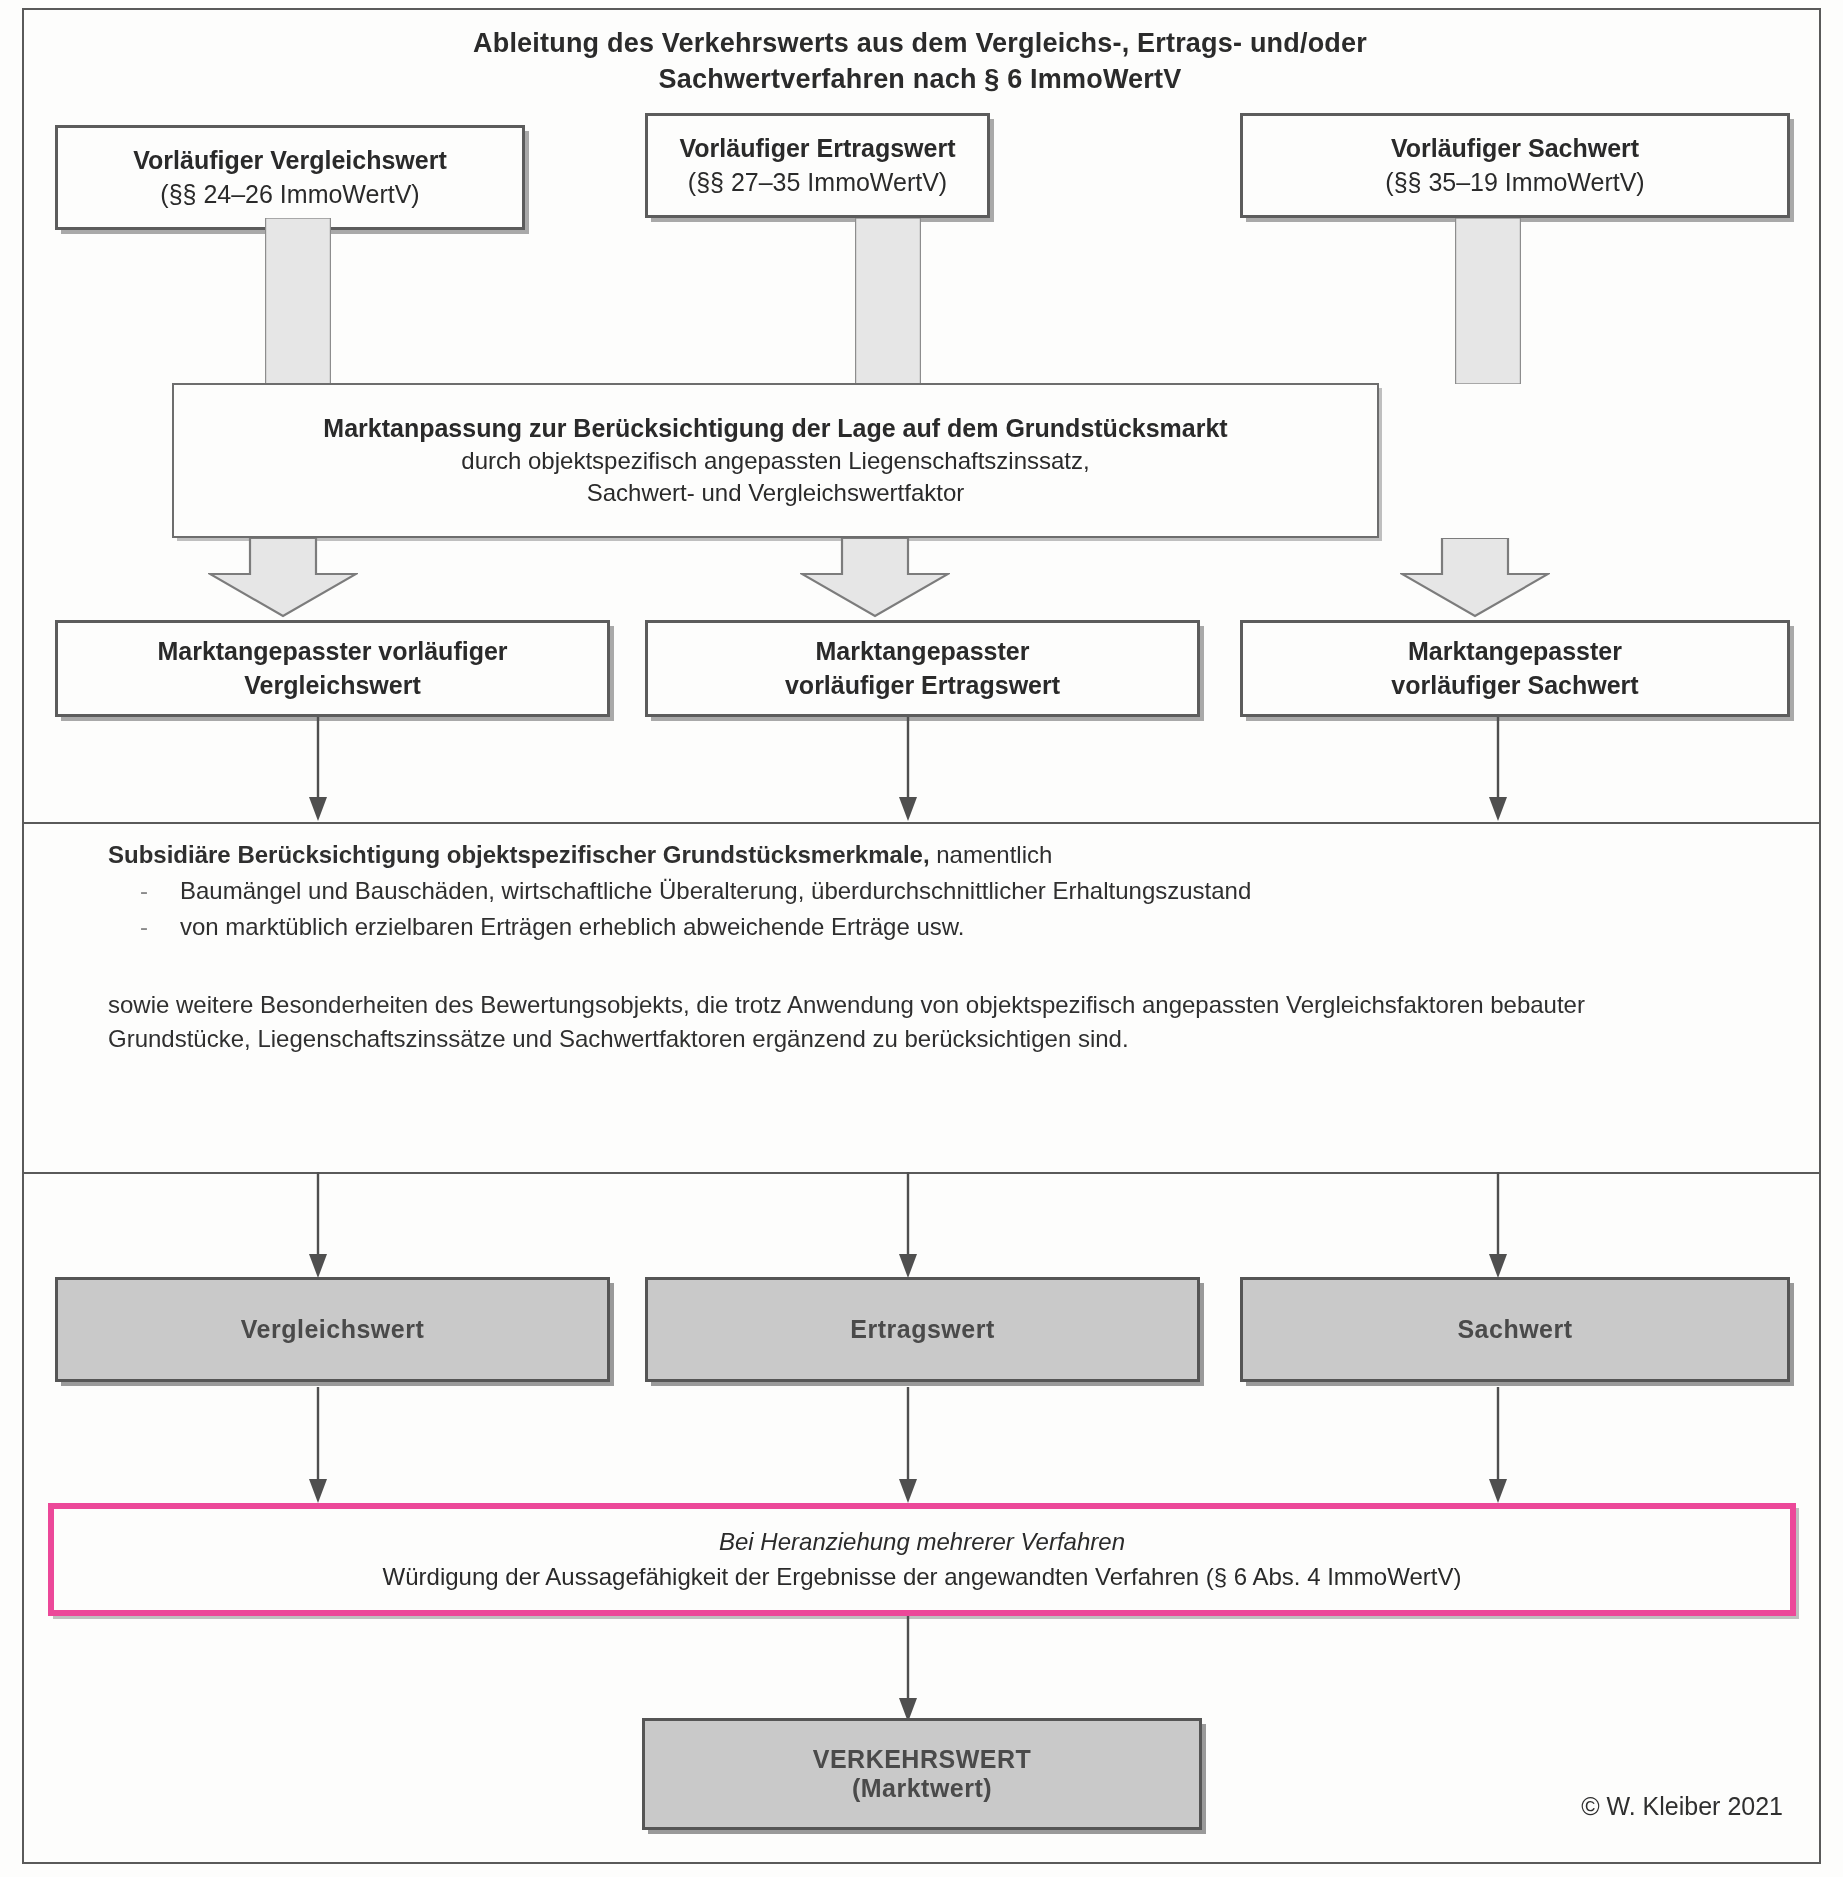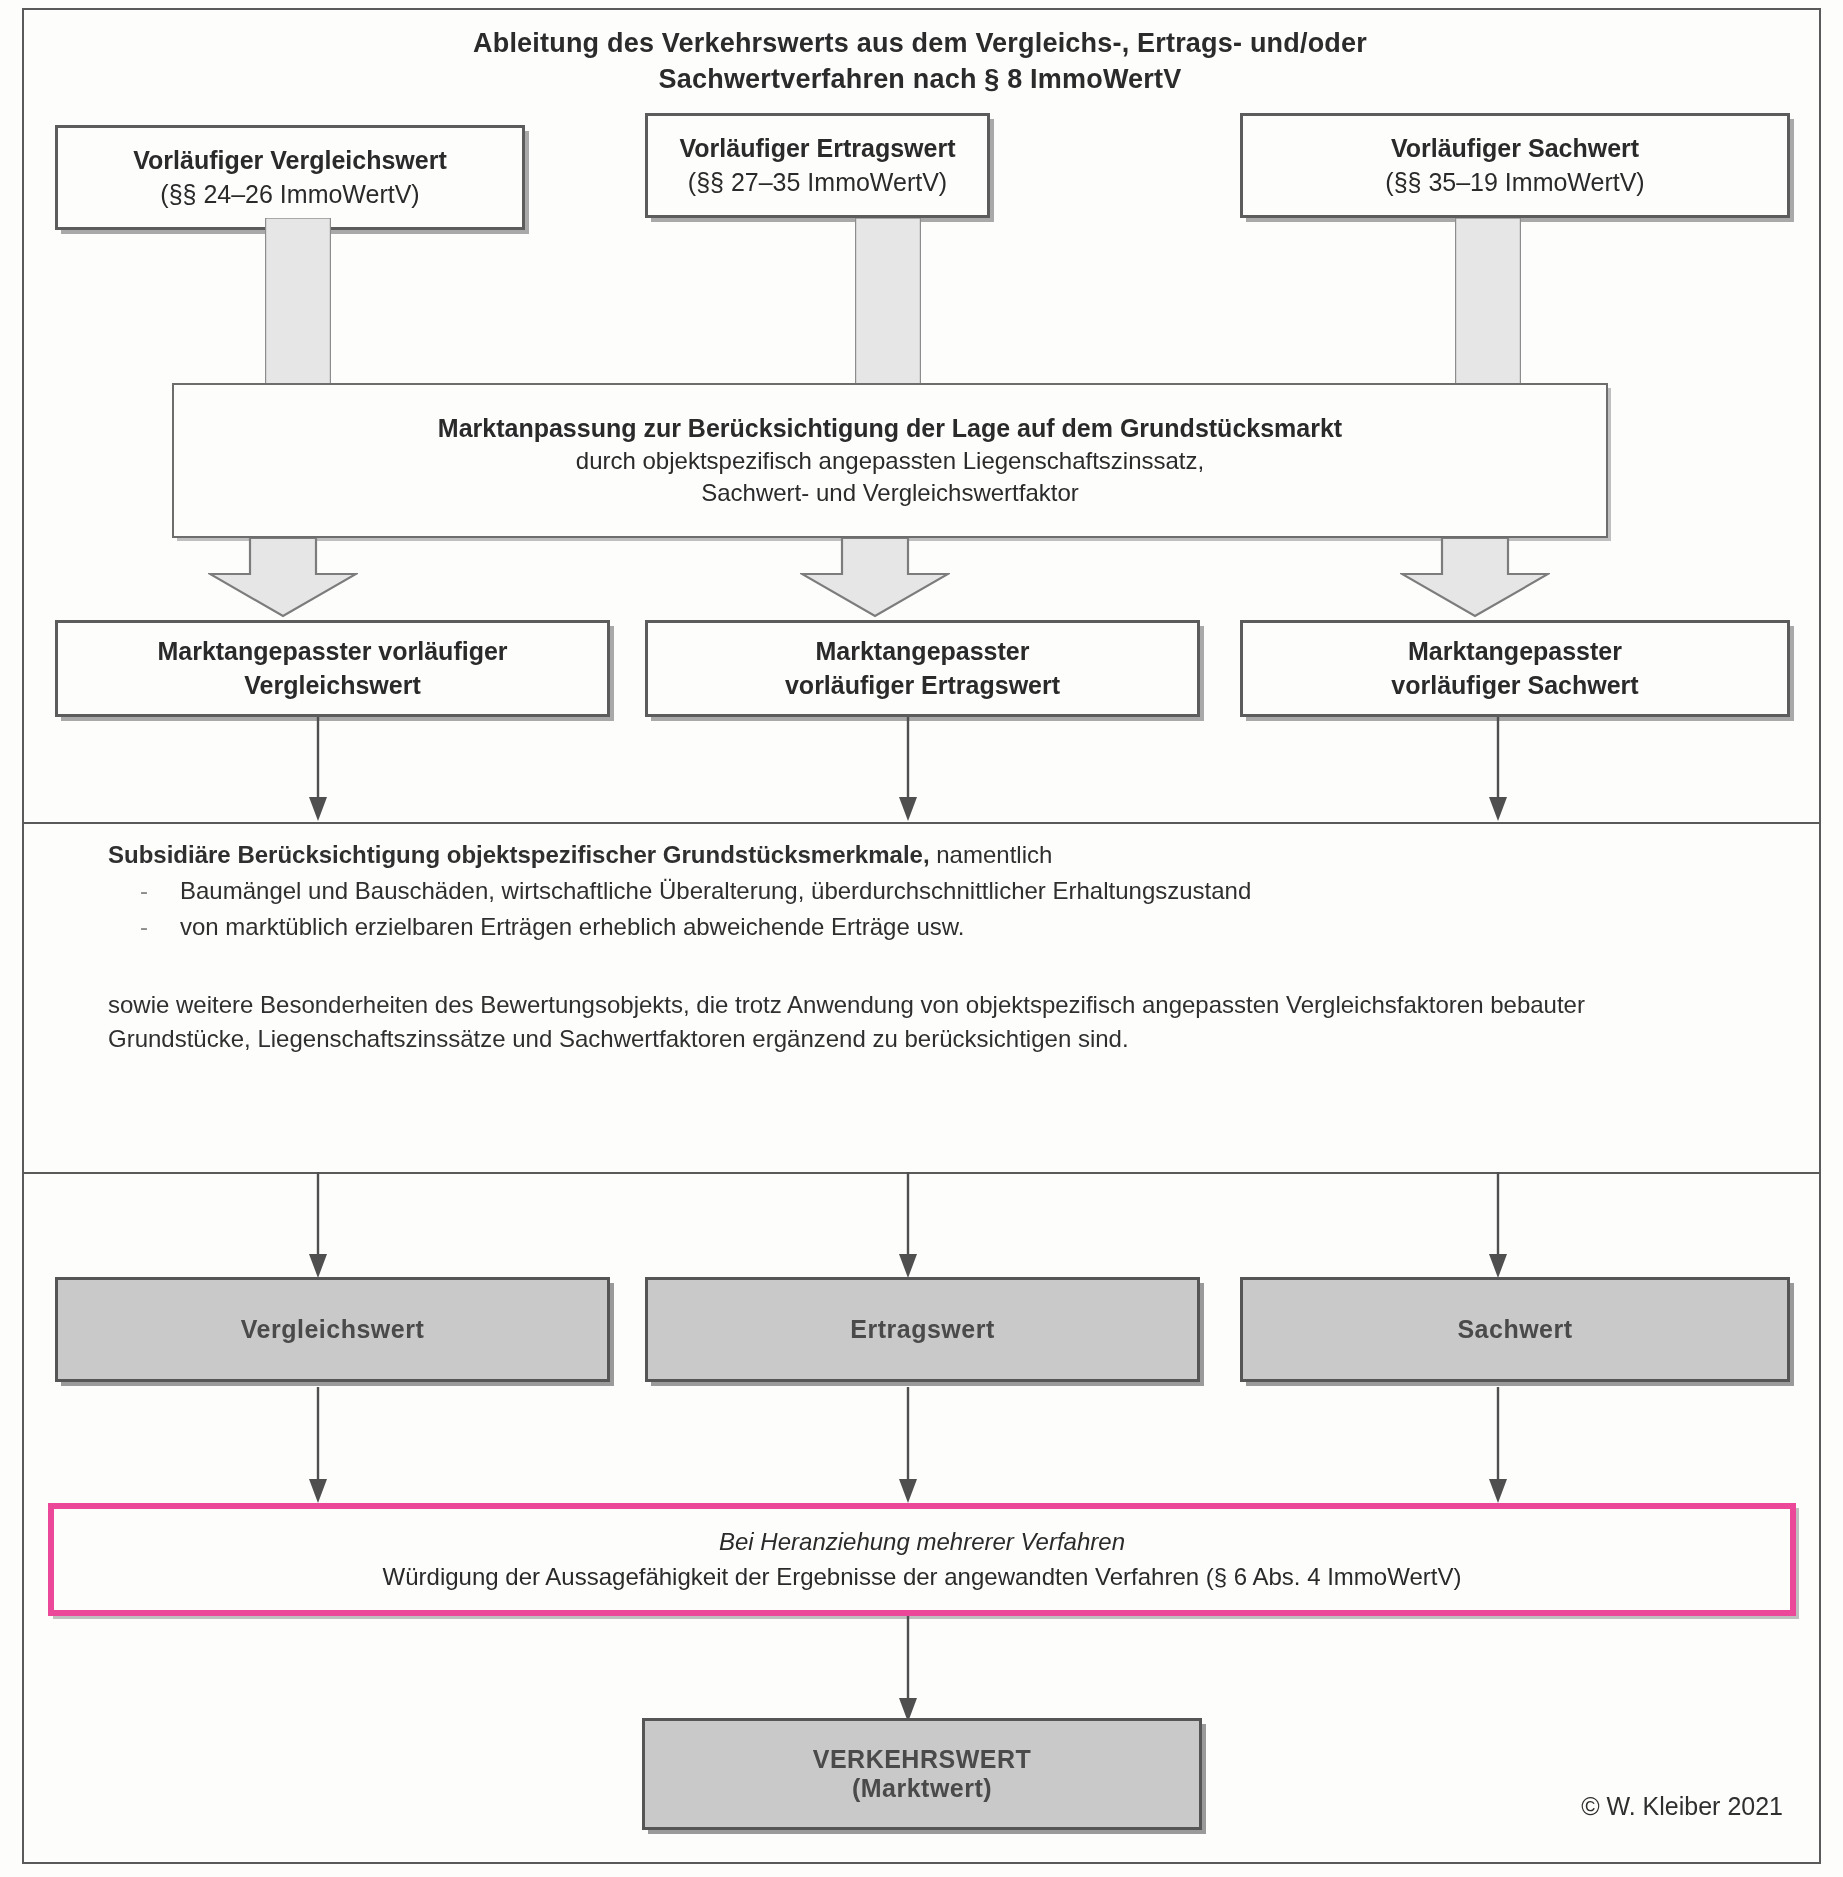--- a/index.html
+++ b/index.html
@@ -127,21 +127,21 @@
 </style>
 </head>
 <body>
 
 <div id="page">
 
   <div class="abs" id="outer-frame"></div>
 
   <div class="abs" id="title">
     <div>Ableitung des Verkehrswerts aus dem Vergleichs-, Ertrags- und/oder</div>
-    <div>Sachwertverfahren nach § 8 ImmoWertV</div>
+    <div>Sachwertverfahren nach § 6 ImmoWertV</div>
   </div>
 
   <div class="abs box shadowed" style="left:55px;top:113px;width:470px;height:105px;flex-direction:column;margin-top:12px;">
     <span class="ln b-bold">Vorläufiger Vergleichswert</span>
     <span class="ln b-reg">(§§ 24–26 ImmoWertV)</span>
   </div>
 
   <div class="abs box shadowed" style="left:645px;top:113px;width:345px;height:105px;flex-direction:column;">
     <span class="ln b-bold">Vorläufiger Ertragswert</span>
     <span class="ln b-reg">(§§ 27–35 ImmoWertV)</span>
@@ -155,21 +155,21 @@
   <svg class="abs arrowsvg" style="left:265px;top:218px;" width="66" height="166">
     <rect x="0.5" y="0" width="65" height="166" fill="#e6e6e6" stroke="#8d8d8d" stroke-width="1.4"></rect>
   </svg>
   <svg class="abs arrowsvg" style="left:855px;top:218px;" width="66" height="166">
     <rect x="0.5" y="0" width="65" height="166" fill="#e6e6e6" stroke="#8d8d8d" stroke-width="1.4"></rect>
   </svg>
   <svg class="abs arrowsvg" style="left:1455px;top:218px;" width="66" height="166">
     <rect x="0.5" y="0" width="65" height="166" fill="#e6e6e6" stroke="#8d8d8d" stroke-width="1.4"></rect>
   </svg>
 
-  <div class="abs box" style="left:172px;top:383px;width:1436px;height:155px;flex-direction:column;">
+  <div class="abs box" style="left:172px;top:383px;width:1207px;height:155px;flex-direction:column;">
     <span class="ln" style="font-weight:bold;font-size:25px;">Marktanpassung zur Berücksichtigung der Lage auf dem Grundstücksmarkt</span>
     <span class="ln" style="font-size:24px;">durch objektspezifisch angepassten Liegenschaftszinssatz,</span>
     <span class="ln" style="font-size:24px;">Sachwert- und Vergleichswertfaktor</span>
   </div>
 
   <svg class="abs blockarrow" style="left:208px;top:538px;" width="150" height="80">
     <polygon points="42,0 108,0 108,36 148,36 75,78 2,36 42,36" fill="#e6e6e6" stroke="#7c7c7c" stroke-width="2.2" stroke-linejoin="miter"></polygon>
   </svg>
   <svg class="abs blockarrow" style="left:800px;top:538px;" width="150" height="80">
     <polygon points="42,0 108,0 108,36 148,36 75,78 2,36 42,36" fill="#e6e6e6" stroke="#7c7c7c" stroke-width="2.2" stroke-linejoin="miter"></polygon>

